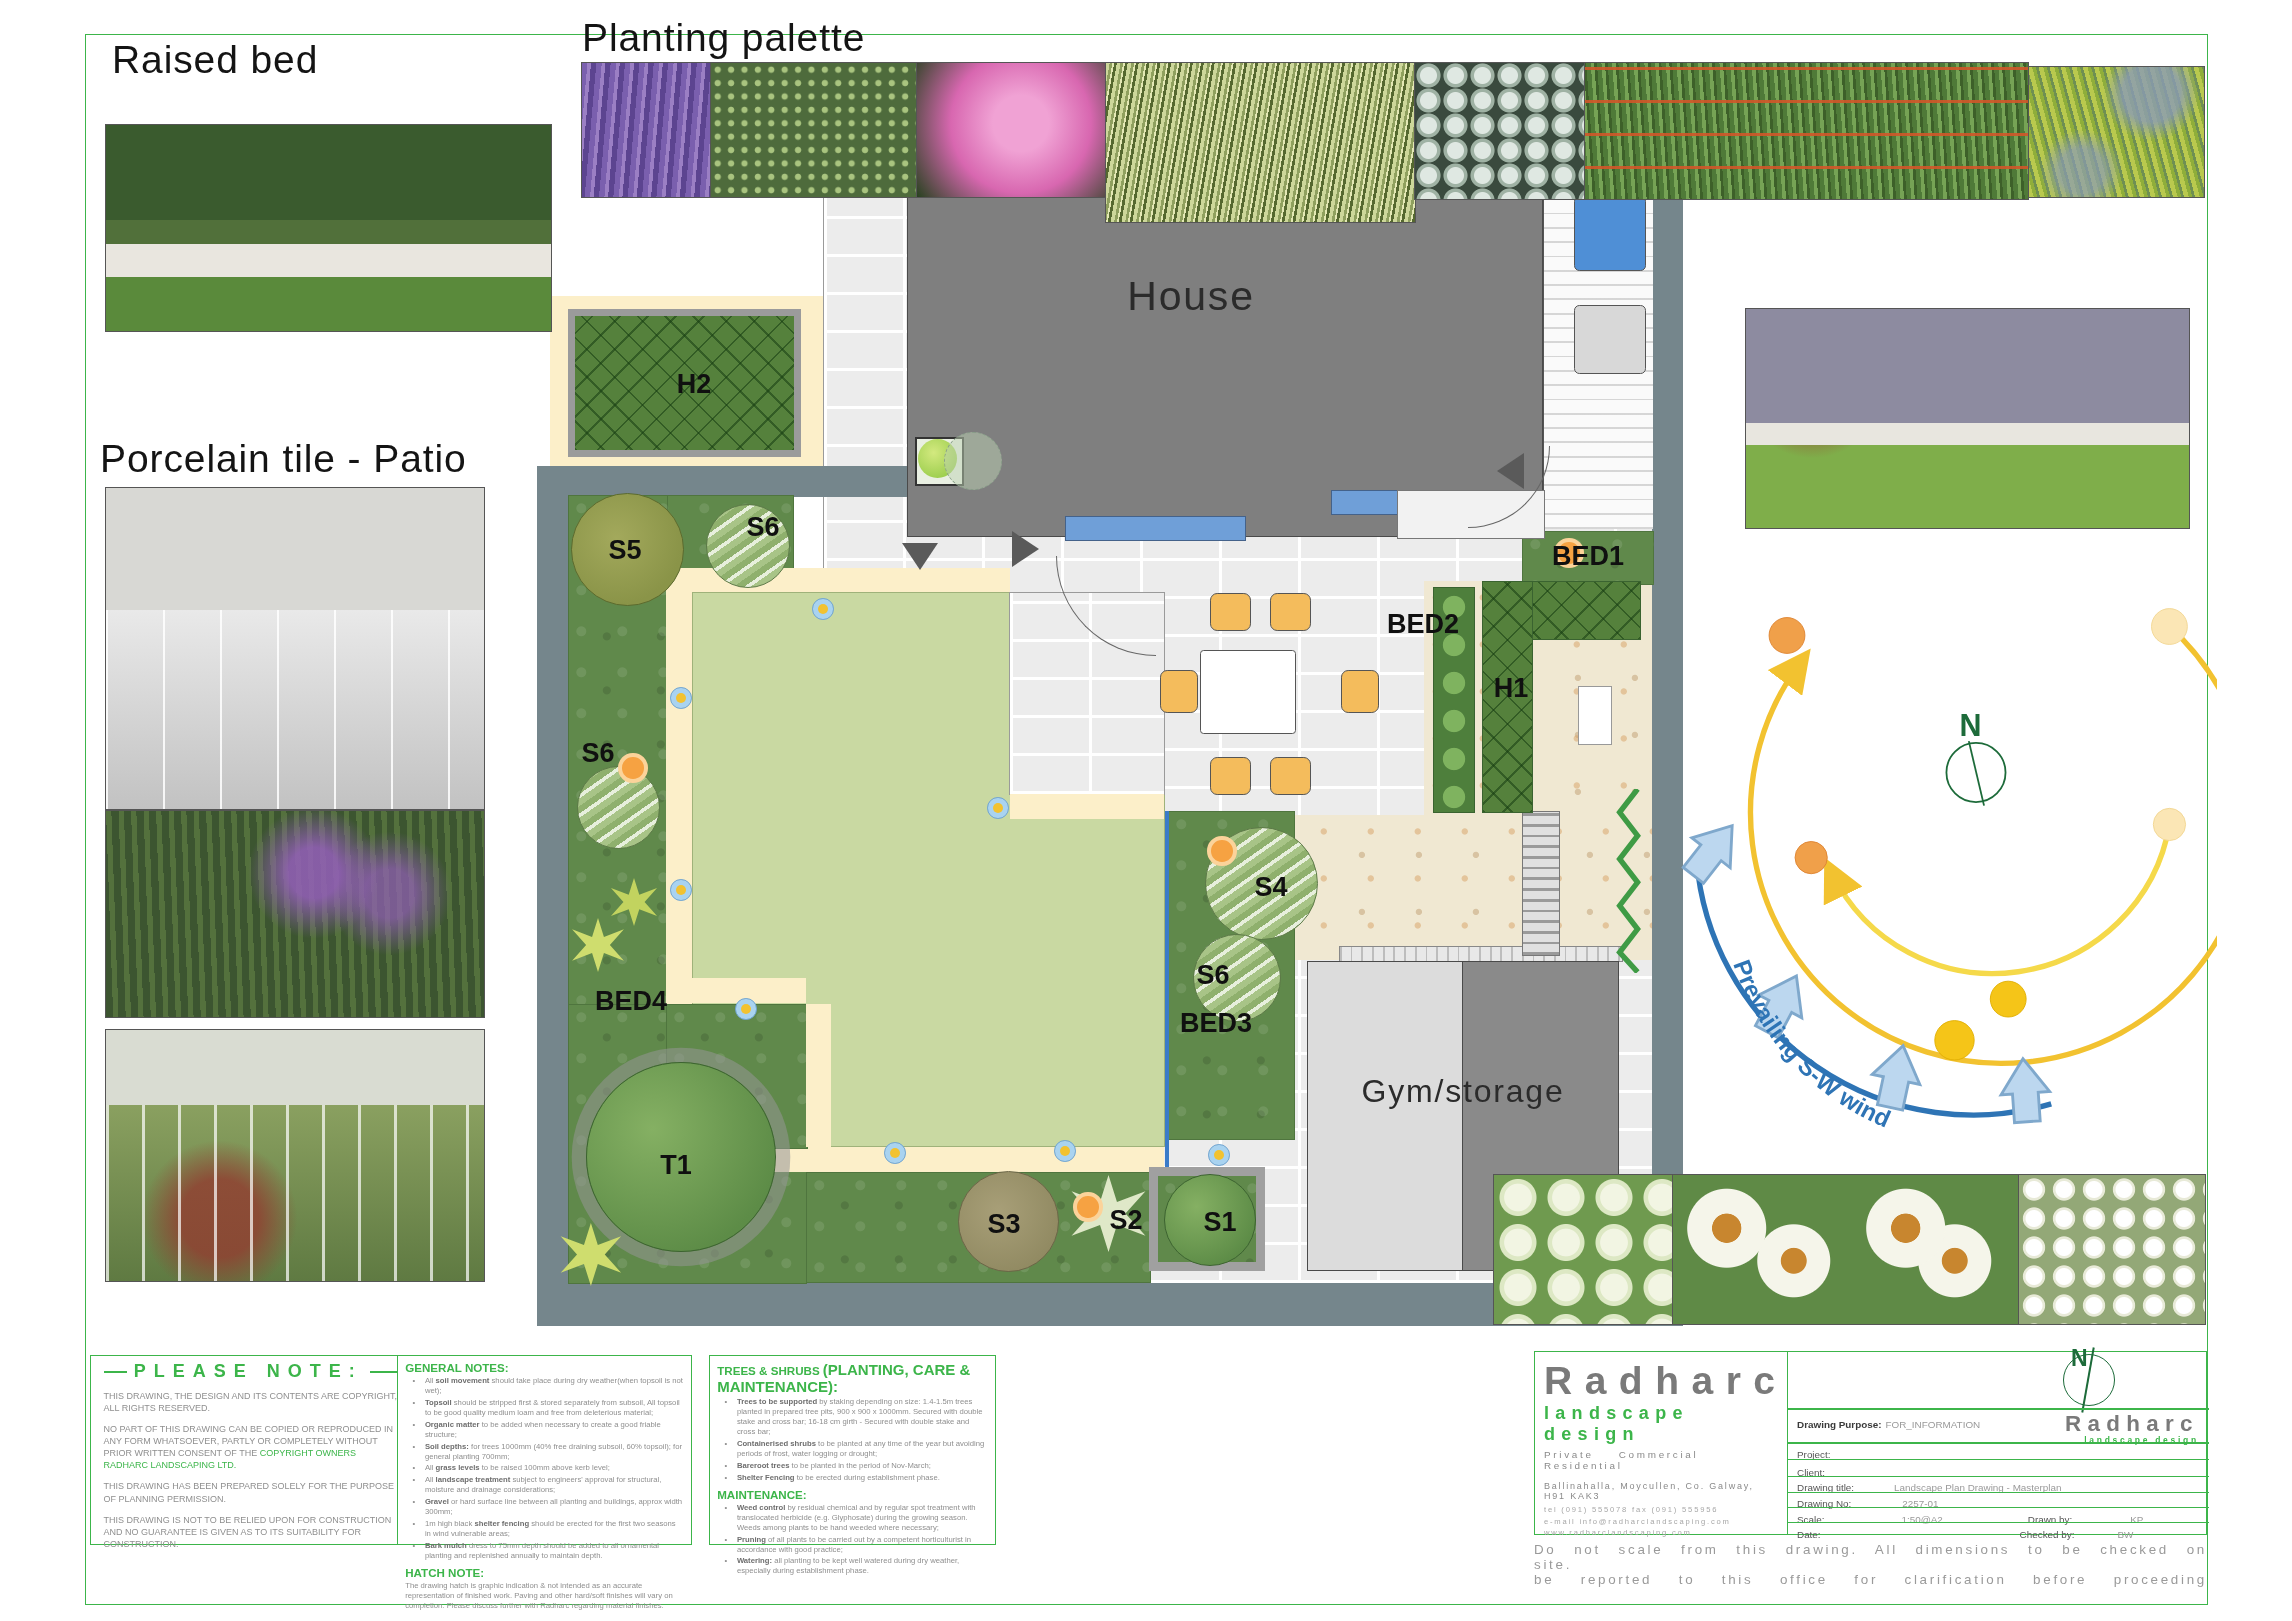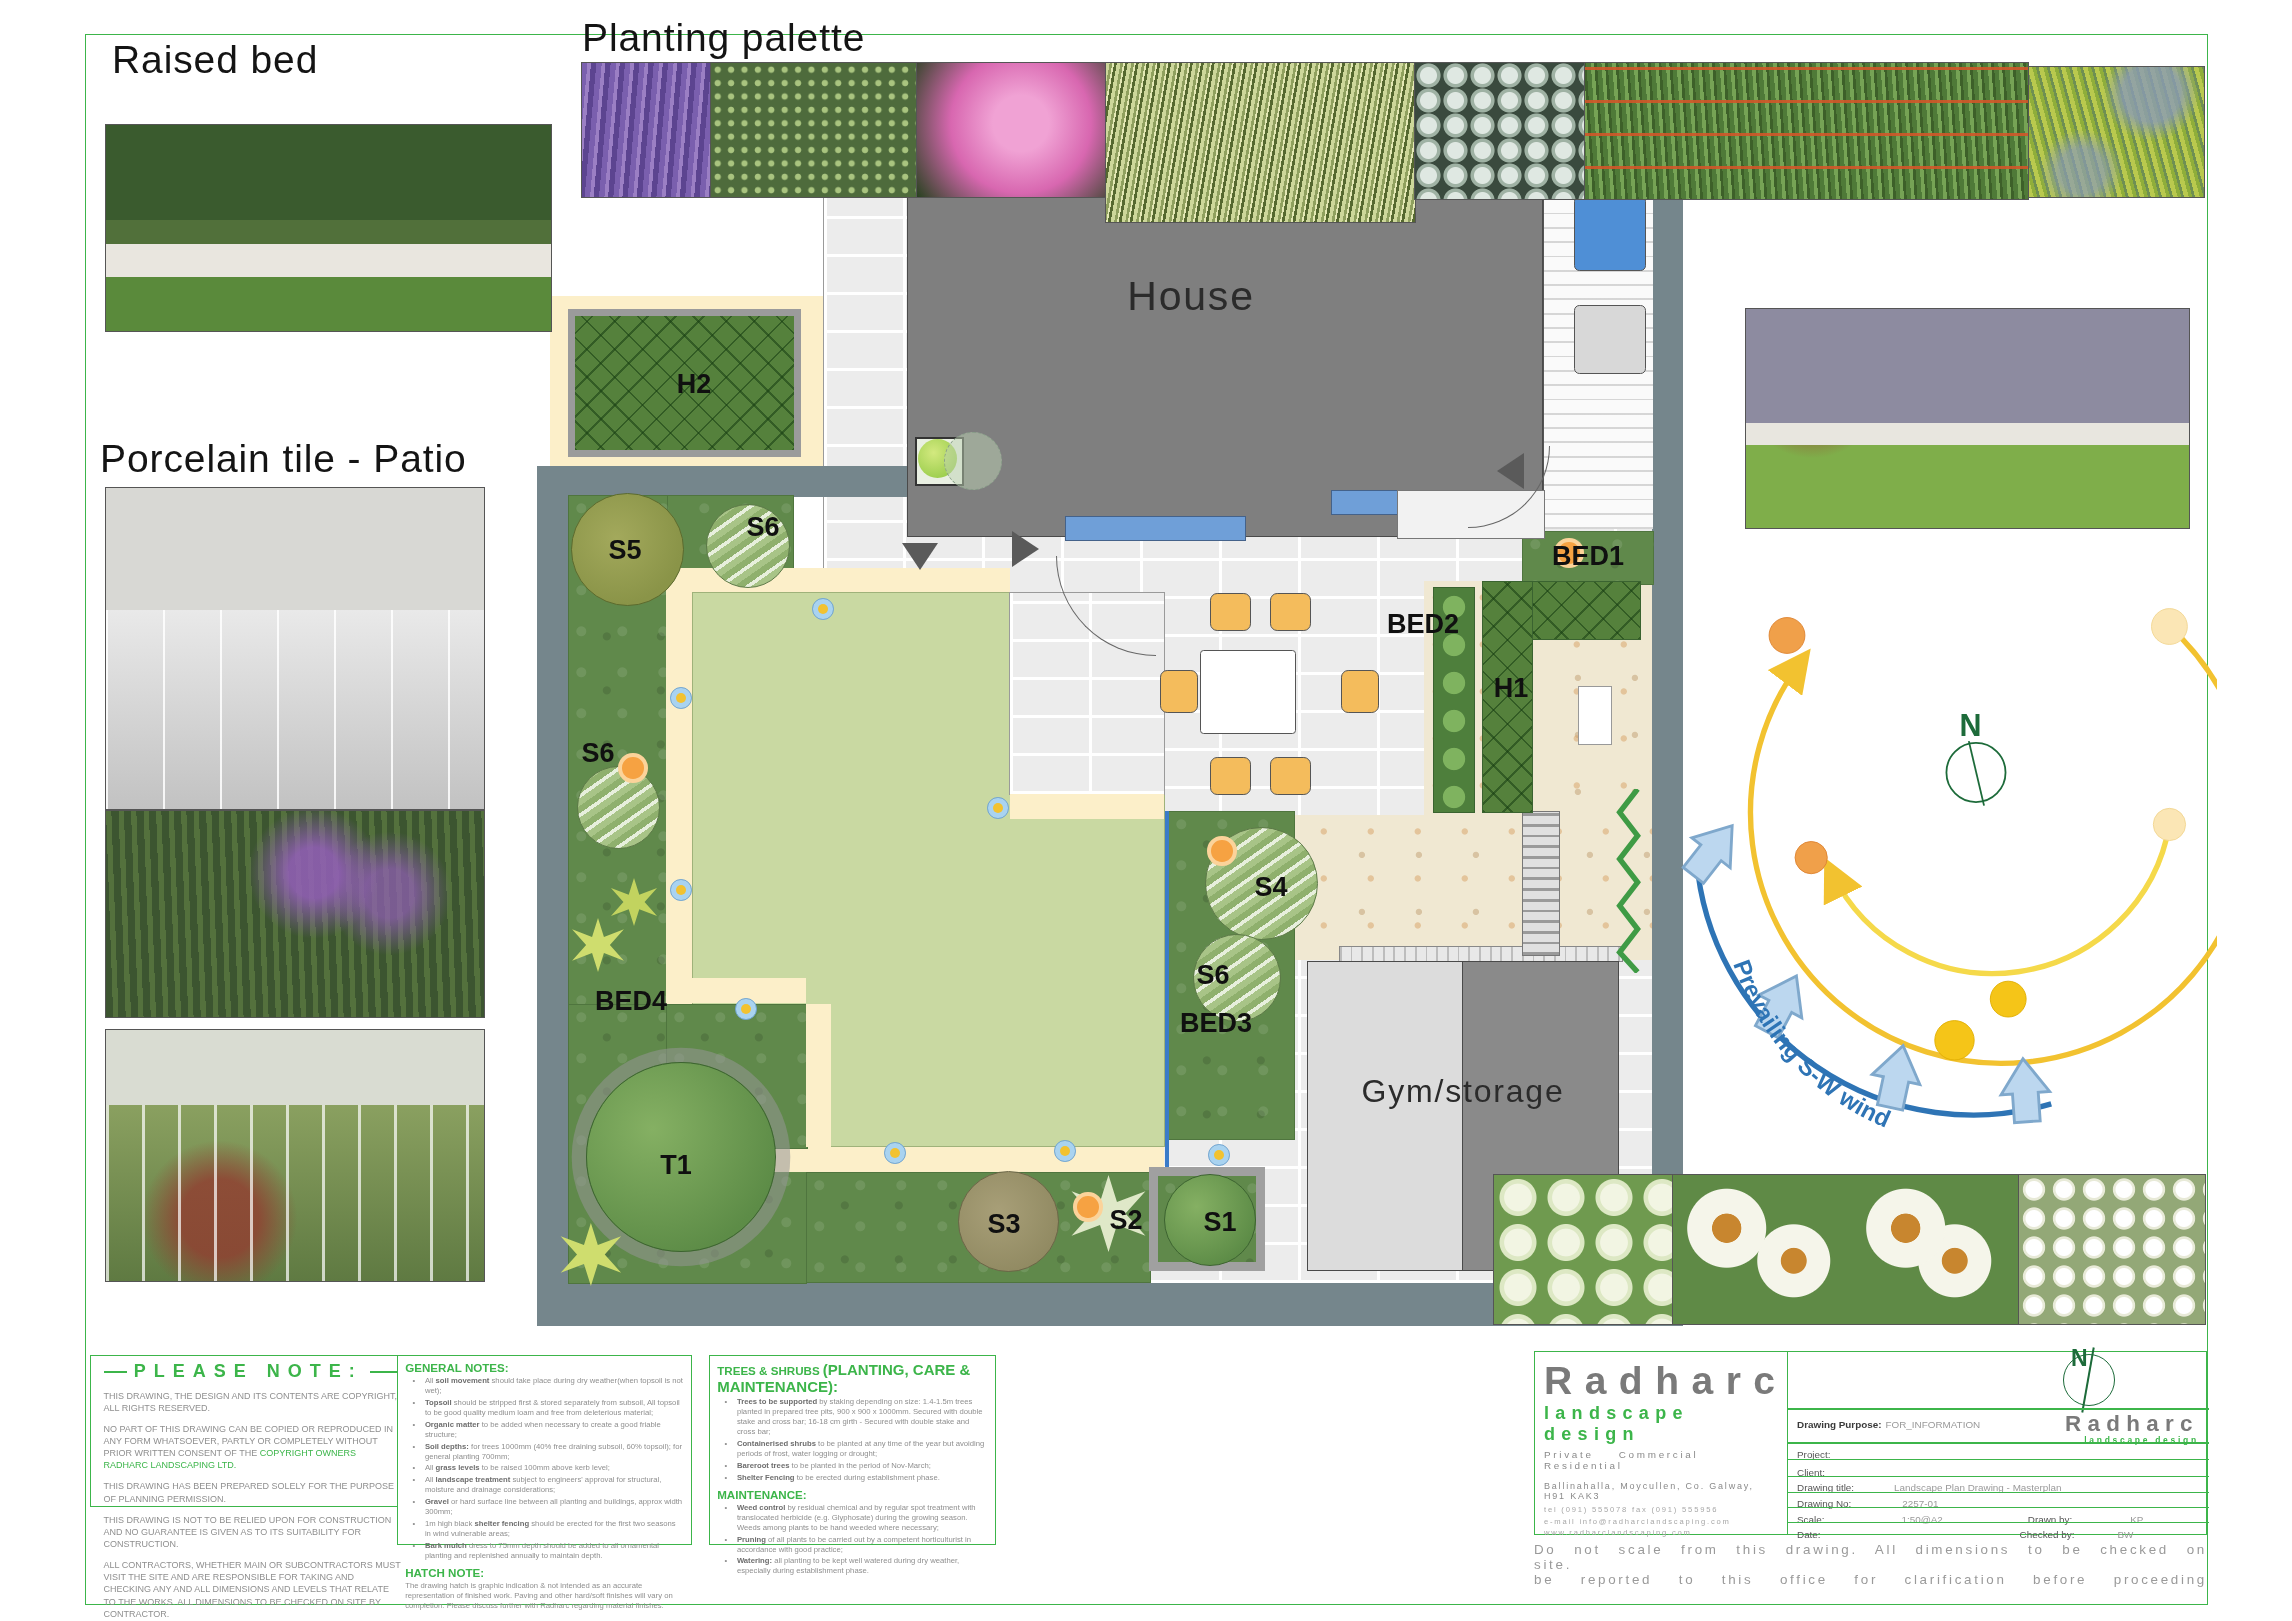--- a/index.html
+++ b/index.html
@@ -300,32 +300,31 @@
     <use href="#windArrowShape" transform="translate(60,350) rotate(38) scale(1.6)"></use>
     <use href="#windArrowShape" transform="translate(135,520) rotate(28) scale(1.6)"></use>
     <use href="#windArrowShape" transform="translate(260,600) rotate(12) scale(1.6)"></use>
     <use href="#windArrowShape" transform="translate(400,615) rotate(-4) scale(1.6)"></use>
   </g>
   <text font-size="27" font-weight="bold" fill="#2e74b5">
     <textPath href="#windTextPath" startOffset="4%">Prevailing S-W wind</textPath>
   </text>
 </svg>
 
-<div class="abs gbox" style="left:90px;top:1355px;width:325px;height:152px;padding:1.8px 12.5px;box-sizing:border-box;">
+<div class="abs gbox" style="left:90px;top:1355px;width:325px;height:190px;padding:1.8px 12.5px;box-sizing:border-box;">
   <div id="pn-titlerow">
     <div class="line" style="width:23px;"></div>
     <div id="pn-title">PLEASE NOTE:</div>
     <div class="line" style="flex:1;"></div>
   </div>
   <div>
       <div class="pn-para">THIS DRAWING, THE DESIGN AND ITS CONTENTS ARE COPYRIGHT, ALL RIGHTS RESERVED.</div>
       <div class="pn-para">NO PART OF THIS DRAWING CAN BE COPIED OR REPRODUCED IN ANY FORM WHATSOEVER, PARTLY OR COMPLETELY WITHOUT PRIOR WRITTEN CONSENT OF THE <span class="green">COPYRIGHT OWNERS RADHARC LANDSCAPING LTD.</span></div>
       <div class="pn-para">THIS DRAWING HAS BEEN PREPARED SOLELY FOR THE PURPOSE OF PLANNING PERMISSION.</div>
       <div class="pn-para">THIS DRAWING IS NOT TO BE RELIED UPON FOR CONSTRUCTION AND NO GUARANTEE IS GIVEN AS TO ITS SUITABILITY FOR CONSTRUCTION.</div>
-      <div class="pn-para">ALL CONTRACTORS, WHETHER MAIN OR SUBCONTRACTORS MUST VISIT THE SITE AND ARE RESPONSIBLE FOR TAKING AND CHECKING ANY AND ALL DIMENSIONS AND LEVELS THAT RELATE TO THE WORKS. ALL DIMENSIONS TO BE CHECKED ON SITE BY CONTRACTOR.</div>
     </div>
 </div>
 
 <div class="abs gbox" style="left:397px;top:1355px;width:295px;height:190px;padding:0 7.2px;box-sizing:border-box;">
   <div class="box-title">GENERAL NOTES:</div>
   <div>
       <div class="bullet-item">All <b>soil movement</b> should take place during dry weather(when topsoil is not wet);</div>
       <div class="bullet-item"><b>Topsoil</b> should be stripped first &amp; stored separately  from subsoil, All topsoil to be good quality medium loam and free from deleterious material;</div>
       <div class="bullet-item"><b>Organic matter</b> to be added when necessary to create a good friable structure;</div>
       <div class="bullet-item"><b>Soil depths:</b> for trees 1000mm (40% free draining subsoil, 60% topsoil); for general planting 700mm;</div>

